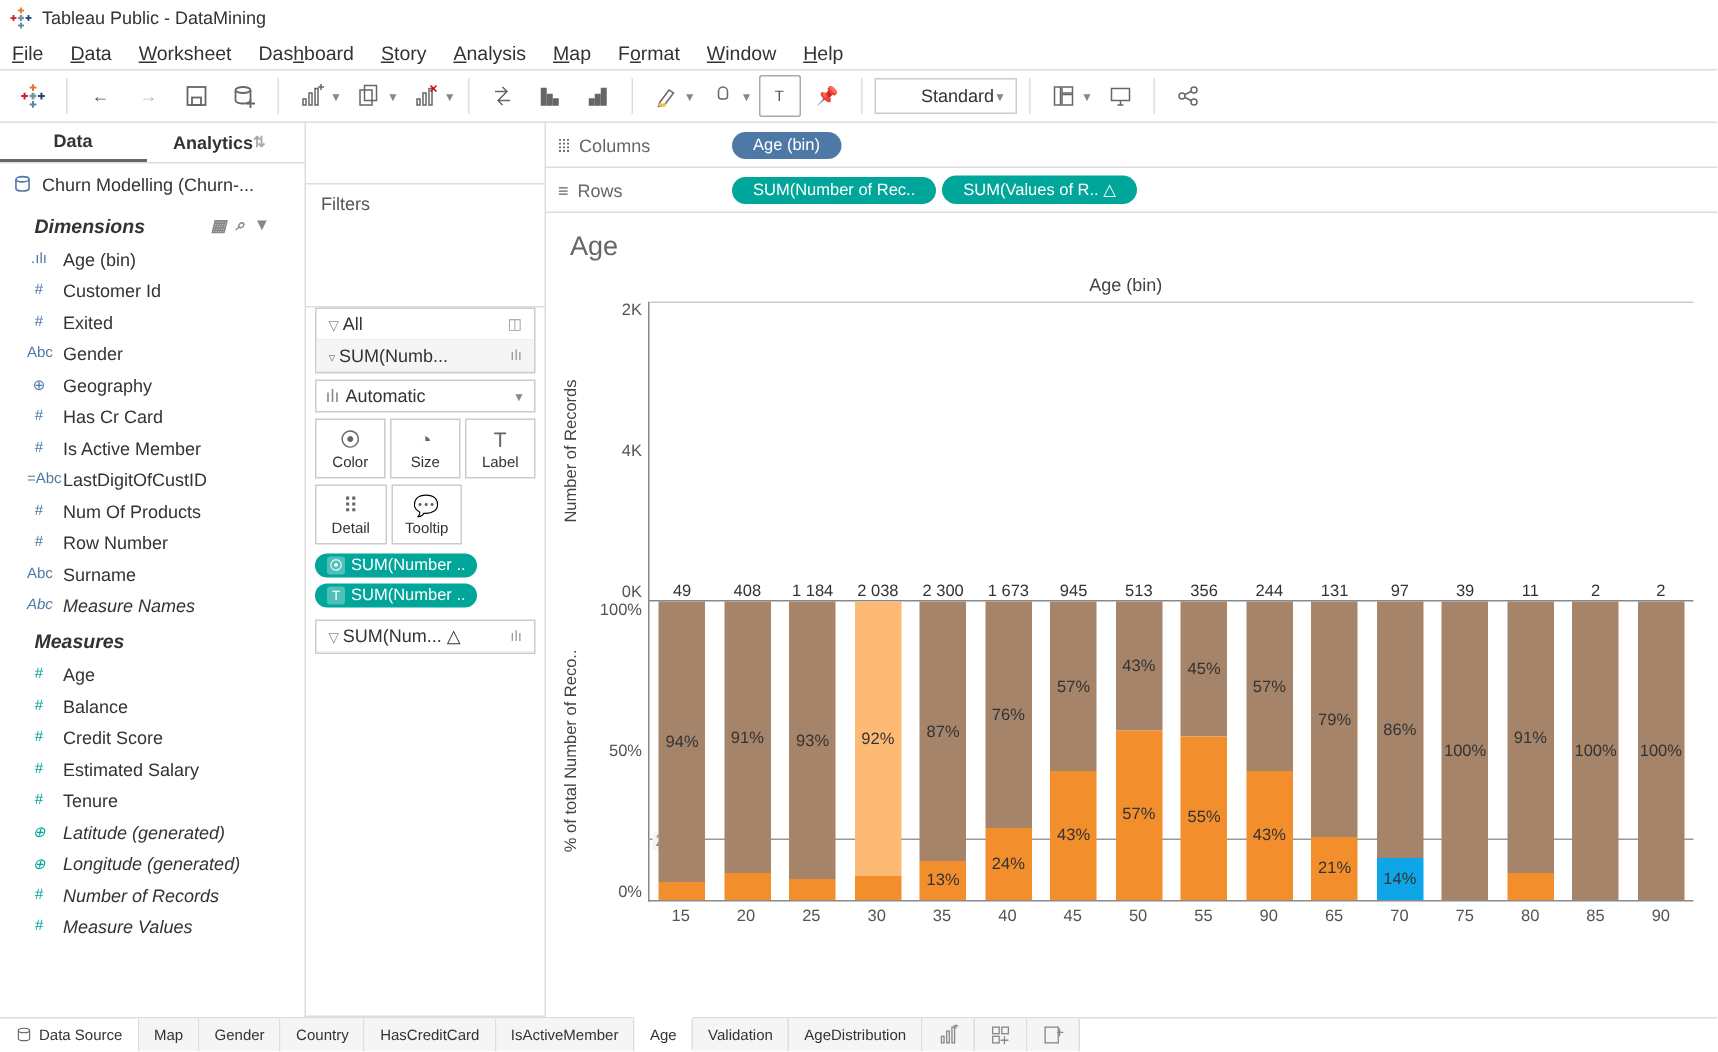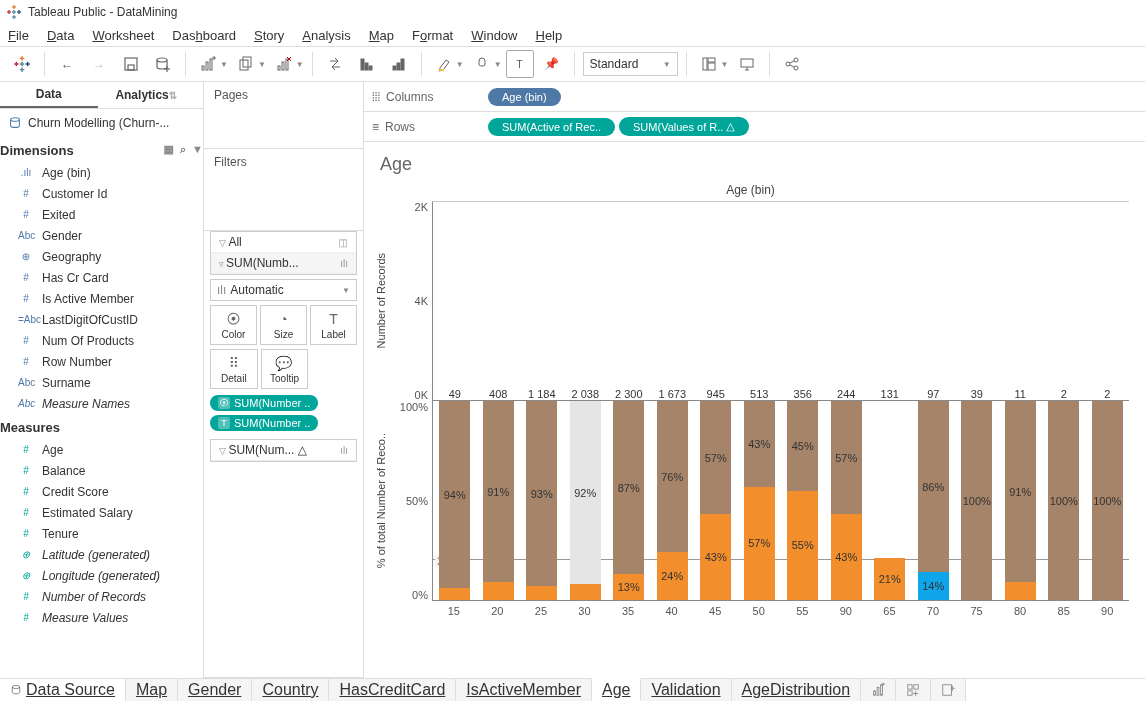--- a/index.html
+++ b/index.html
@@ -7,28 +7,28 @@
 .titlebar { height: 24px; display: flex; align-items: center; padding: 0 6px; font-size: 12px; }
 .titlebar svg { margin-right: 6px; }
 .menubar { height: 22px; display: flex; align-items: center; padding: 0 8px; gap: 18px; }
 .menubar span { font-size: 13px; }
 .menubar span u { text-decoration: underline; }
 .toolbar { height: 36px; border-top: 1px solid #ddd; border-bottom: 1px solid #ddd; display: flex; align-items: center; padding: 0 8px; gap: 4px; }
 .toolbar .sep { width: 1px; height: 24px; background: #ddd; margin: 0 4px; }
 .tool-btn { width: 28px; height: 28px; display: flex; align-items: center; justify-content: center; border-radius: 2px; color: #555; }
 .tool-drop { display: flex; align-items: center; }
 .tool-drop .caret { font-size: 8px; margin-left: -2px; color: #888; }
-.std-select { height: 24px; border: 1px solid #ccc; padding: 0 6px; width: 95px; font-size: 12px; display: flex; align-items: center; justify-content: space-between; }
+.std-select { height: 24px; border: 1px solid #ccc; padding: 0 6px; width: 95px; font-size: 12px; display: flex; align-items: center; justify-content: flex-end; }
 .main { display: flex; height: calc(701px - 24px - 22px - 36px - 23px); }
 .leftpane { width: 204px; border-right: 1px solid #ddd; display: flex; flex-direction: column; }
 .tabs-da { display: flex; border-bottom: 1px solid #ddd; height: 27px; }
 .tabs-da div { flex: 1; display: flex; align-items: center; justify-content: center; font-size: 12px; }
 .tabs-da .active { font-weight: bold; border-bottom: 2px solid #666; }
 .ds-row { height: 28px; display: flex; align-items: center; padding: 0 8px; gap: 6px; }
-.section-hdr { font-weight: bold; font-size: 13px; padding: 6px 0 4px; display: flex; justify-content: space-between; }
+.section-hdr { font-weight: bold; font-size: 13px; padding: 6px 23px 4px; display: flex; align-items: center; justify-content: space-between; font-style: italic; }
 .section-hdr .icons { display: flex; gap: 6px; color: #888; font-size: 11px; }
 .field { height: 21px; display: flex; align-items: center; padding: 0 8px 0 18px; gap: 8px; font-size: 12px; }
 .field .ico { width: 16px; font-size: 10px; text-align: center; }
 .field.italic { font-style: italic; }
 .midpane { width: 160px; border-right: 1px solid #ddd; display: flex; flex-direction: column; }
 .shelf { border-bottom: 1px solid #ddd; }
 .shelf-hdr { padding: 6px 10px; font-size: 12px; color: #555; }
 .shelf-body { min-height: 40px; }
 .marks-all { border: 1px solid #ccc; margin: 0 6px 4px; }
 .marks-row { display: flex; align-items: center; justify-content: space-between; padding: 3px 8px; font-size: 12px; border-bottom: 1px solid #eee; }
@@ -59,21 +59,21 @@
 .plot.bot { height: 200px; }
 .barcol { flex: 1; display: flex; flex-direction: column; align-items: center; justify-content: flex-end; position: relative; }
 .bar1 { width: 72%; }
 .bar-label { position: absolute; font-size: 11px; color: #333; white-space: nowrap; }
 .stackcol { flex: 1; display: flex; flex-direction: column-reverse; align-items: center; height: 100%; position: relative; }
 .seg { width: 72%; display: flex; align-items: center; justify-content: center; font-size: 11px; color: #333; }
 .x-ticks { display: flex; margin-left: 60px; }
 .x-ticks div { flex: 1; text-align: center; font-size: 11px; color: #555; padding-top: 4px; }
 .ref-line { position: absolute; left: 0; right: 0; border-top: 1px solid #999; }
 .ref-lbl { position: absolute; font-size: 11px; color: #888; background: #f5f5f5; padding: 0 2px; }
-.bottom-tabs { height: 23px; border-top: 1px solid #ddd; display: flex; align-items: center; font-size: 16px; text-decoration: underline; }
+.bottom-tabs { height: 23px; border-top: 1px solid #ddd; display: flex; align-items: center; font-size: 10px; }
 .bottom-tabs .ds-tab { padding: 0 10px; display: flex; align-items: center; gap: 4px; border-right: 1px solid #ddd; height: 100%; }
 .bottom-tabs .sheet { padding: 0 10px; border-right: 1px solid #ddd; height: 100%; display: flex; align-items: center; }
 .bottom-tabs .sheet.active { background: #fff; font-weight: 500; border-top: 2px solid #fff; margin-top: -1px; }
 .bottom-tabs .sheet:not(.active) { background: #f5f5f5; }
 .analytics-tab { display:flex; align-items:center; justify-content:space-between; padding-right:8px;font-weight:bold; }
 </style>
 </head>
 <body>
 
 <div class="titlebar">
@@ -365,21 +365,20 @@
         </div>
         <div class="field italic">
           <span class="ico" style="color:#00a699">#</span>
           <span>Measure Values</span>
         </div>
       </div>
   </div>
 
   <div class="midpane">
     <div class="shelf">
-        <div class="shelf-hdr">Pages</div>
         <div class="shelf-body"></div>
       </div>
     <div class="shelf">
         <div class="shelf-hdr">Filters</div>
         <div class="shelf-body" style="min-height:55px"></div>
       </div>
     <div class="shelf" style="flex:1">
       <div class="marks-all">
         <div class="marks-row">
             <span><span style="font-size:9px;color:#888">▽ </span><span>All</span></span>
@@ -447,21 +446,21 @@
       <div class="cr-body">
           <span class="cr-pill" style="background:#4e79a7">Age (bin)</span>
         </div>
     </div>
     <div class="cr-row">
       <div class="cr-label">
           <span>≡</span>
           <span>Rows</span>
         </div>
       <div class="cr-body">
-        <span class="cr-pill" style="background:#00a699">SUM(Active of Rec..</span>
+        <span class="cr-pill" style="background:#00a699">SUM(Number of Rec..</span>
         <span class="cr-pill" style="background:#00a699"><span>SUM(Values of R..</span> &nbsp;△</span>
       </div>
     </div>
     <div class="viz">
       <div class="viz-title">Age</div>
       <div class="chart-wrap">
         <div class="axis-title-top">Age (bin)</div>
 
         <div class="chart-row">
           <div class="y-label">
@@ -559,21 +558,21 @@
               <div class="stackcol">
                 <div class="seg" style="height:9%;background:#f28e2b"></div>
                 <div class="seg" style="height:91%;background:#a5846a">91%</div>
               </div>
               <div class="stackcol">
                 <div class="seg" style="height:7%;background:#f28e2b"></div>
                 <div class="seg" style="height:93%;background:#a5846a">93%</div>
               </div>
               <div class="stackcol">
                 <div class="seg" style="height:8%;background:#f28e2b"></div>
-                <div class="seg" style="height:92%;background:#e5e5e5">92%</div>
+                <div class="seg" style="height:92%;background:#fdba74">92%</div>
               </div>
               <div class="stackcol">
                 <div class="seg" style="height:13%;background:#f28e2b">13%</div>
                 <div class="seg" style="height:87%;background:#a5846a">87%</div>
               </div>
               <div class="stackcol">
                 <div class="seg" style="height:24%;background:#f28e2b">24%</div>
                 <div class="seg" style="height:76%;background:#a5846a">76%</div>
               </div>
               <div class="stackcol">
@@ -587,20 +586,21 @@
               <div class="stackcol">
                 <div class="seg" style="height:55%;background:#f28e2b">55%</div>
                 <div class="seg" style="height:45%;background:#a5846a">45%</div>
               </div>
               <div class="stackcol">
                 <div class="seg" style="height:43%;background:#f28e2b">43%</div>
                 <div class="seg" style="height:57%;background:#a5846a">57%</div>
               </div>
               <div class="stackcol">
                 <div class="seg" style="height:21%;background:#f28e2b">21%</div>
+                <div class="seg" style="height:79%;background:#a5846a">79%</div>
               </div>
               <div class="stackcol">
                 <div class="seg" style="height:14%;background:#0ea5e9">14%</div>
                 <div class="seg" style="height:86%;background:#a5846a">86%</div>
               </div>
               <div class="stackcol">
                 <div class="seg" style="height:0%;background:#f28e2b"></div>
                 <div class="seg" style="height:100%;background:#a5846a">100%</div>
               </div>
               <div class="stackcol">

